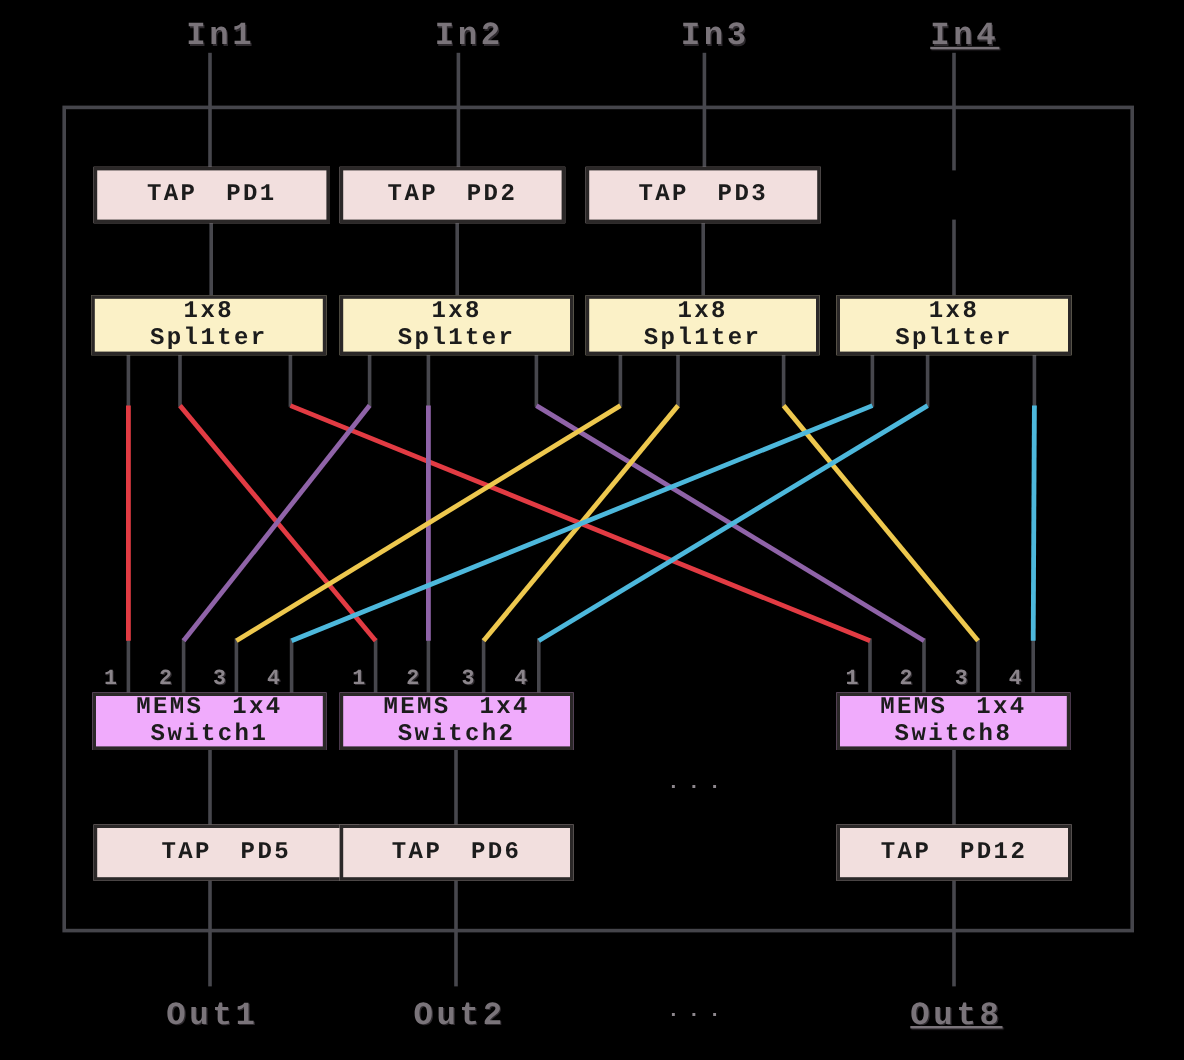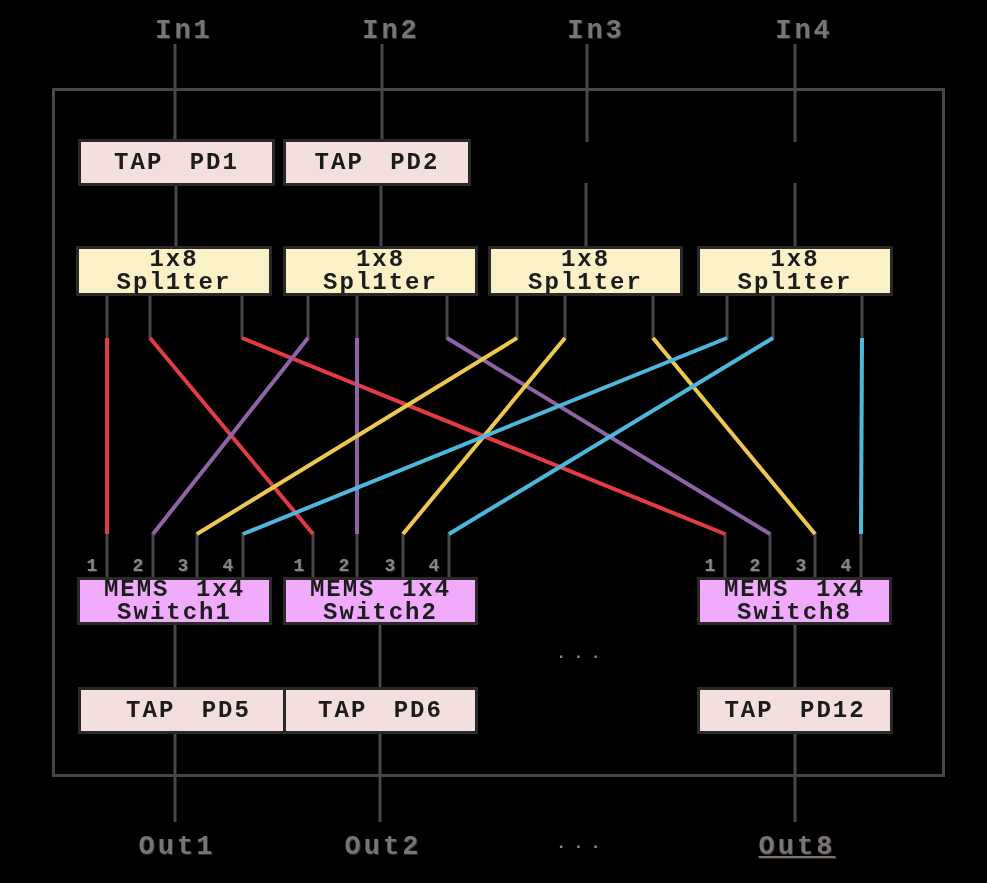--- a/index.html
+++ b/index.html
@@ -19,21 +19,21 @@
   #wires{position:absolute;left:0;top:0;z-index:1;}
   .box{
     position:absolute;
     z-index:2;
     display:flex;flex-direction:column;
     align-items:center;justify-content:center;
     border:3px solid #2b2828;
     box-sizing:border-box;
     color:#1c1c1c;
     font-weight:bold;
-    font-size:24px;
+    font-size:20px;
     letter-spacing:2px;
     word-spacing:10px;
     white-space:pre;
     line-height:23px;
   }
   .tap{background:#f2dfde;}
   .splitter{background:#fbf1c7;}
   .switch{background:#f0abfc;}
   .io-label{
     position:absolute;z-index:2;
@@ -118,27 +118,30 @@
       <line x1="565" y1="338" x2="403" y2="534" stroke="#eec84e" stroke-width="4"></line>
       <line x1="653" y1="338" x2="815" y2="534" stroke="#eec84e" stroke-width="4"></line>
       <line x1="727" y1="338" x2="243" y2="534" stroke="#4db8dc" stroke-width="4"></line>
       <line x1="773" y1="338" x2="449" y2="534" stroke="#4db8dc" stroke-width="4"></line>
       <line x1="862" y1="338" x2="861" y2="534" stroke="#4db8dc" stroke-width="4"></line>
     </svg>
 
   <div class="io-label" style="left:184px;top:16px;">In1</div>
   <div class="io-label" style="left:391px;top:16px;">In2</div>
   <div class="io-label" style="left:596px;top:16px;">In3</div>
-  <div class="io-label" style="left:804px;top:16px;">In4</div>
+  <div class="io-label" style="left:804px;top:16px;text-decoration:underline;">In4</div>
 
   <div class="box tap" style="left:78px;top:139px;width:197px;height:47px;">
     <span>TAP PD1</span>
   </div>
   <div class="box tap" style="left:283px;top:139px;width:188px;height:47px;">
     <span>TAP PD2</span>
+  </div>
+  <div class="box tap" style="left:488px;top:139px;width:196px;height:47px;">
+    <span>TAP PD3</span>
   </div>
 
   <div class="box splitter" style="left:76px;top:246px;width:196px;height:50px;">
     <span>1x8</span>
     <span>Spl1ter</span>
   </div>
   <div class="box splitter" style="left:283px;top:246px;width:195px;height:50px;">
     <span>1x8</span>
     <span>Spl1ter</span>
   </div>

